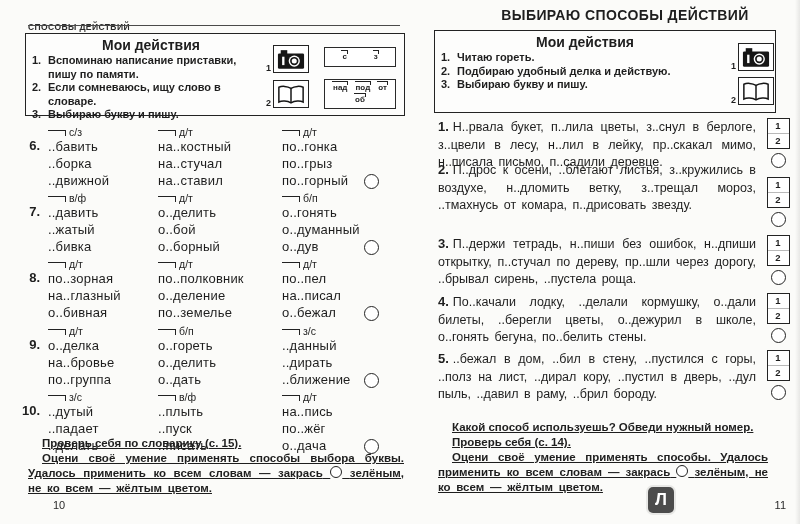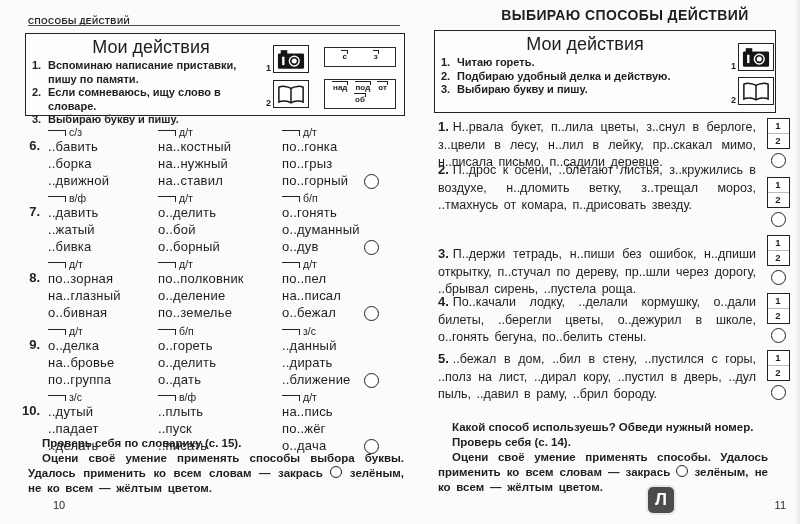--- a/index.html
+++ b/index.html
@@ -9,30 +9,30 @@
     font-family:"Liberation Sans", sans-serif;
     color:#1e1e1e;
     -webkit-font-smoothing:antialiased;
   }
   .page{position:absolute;top:0;bottom:0;}
   #left-page{left:0;width:430px;}
   #right-page{left:430px;width:370px;}
 
   
   .running-head{
-    position:absolute;left:28px;top:16px;font-size:8.5px;font-weight:bold;
+    position:absolute;left:28px;top:22px;font-size:8.5px;font-weight:bold;
     letter-spacing:.4px;color:#2a2a2a;
   }
   .head-rule{position:absolute;left:28px;top:25px;width:372px;height:0;border-top:1.2px solid #4a4a4a;}
 
   
   .actions-box{position:absolute;border:1.6px solid #232323;background:#fdfdfc;}
   #left-page .actions-box{left:25px;top:33px;width:378px;height:81px;}
   #right-page .actions-box{left:4px;top:30px;width:340px;height:81px;}
-  .ab-title{font-weight:normal;font-size:18px;text-align:center;margin:3px 0 1px 0;}
+  .ab-title{font-weight:bold;font-size:14px;text-align:center;margin:3px 0 1px 0;}
   #left-page .ab-title{width:250px;}
   #right-page .ab-title{width:300px;}
   .ab-items{margin:0;padding:0 0 0 6px;list-style:none;}
   .ab-item{display:flex;font-size:11px;font-weight:bold;line-height:13.5px;}
   .ab-item .n{width:16px;flex:0 0 16px;}
   #left-page .ab-item .t{width:218px;}
   #right-page .ab-item .t{width:272px;}
 
   .icon-unit{position:absolute;display:flex;align-items:flex-end;}
   .icon-num{font-size:9px;font-weight:bold;margin-right:2px;line-height:9px;}
@@ -52,21 +52,21 @@
   .whead{height:13px;font-size:10.5px;color:#222;white-space:nowrap;}
   .pfxmark{display:inline-block;width:17px;height:5px;border-top:1.4px solid #222;border-right:1.4px solid #222;margin-right:3px;}
   .wword{height:17px;font-size:13px;letter-spacing:.2px;white-space:nowrap;}
   .wcircle{position:absolute;left:364px;top:48px;width:13px;height:13px;border:1.6px solid #232323;border-radius:50%;background:#fff;}
 
   
   .foot{position:absolute;font-weight:bold;font-size:11.5px;line-height:15px;}
   #left-page .foot{left:28px;top:436px;width:376px;}
   #right-page .foot{left:8px;top:420px;width:330px;}
   .foot p{margin:0;}
-  .indent{text-indent:14px;}
+  .indent{text-indent:14px;text-decoration:underline;}
   .justify{text-align:justify;word-spacing:2.5px;}
   .inline-circle{display:inline-block;width:10px;height:10px;border:1.5px solid #232323;border-radius:50%;vertical-align:-1px;background:#fff;}
   .page-num{position:absolute;bottom:13px;font-size:11px;color:#2a2a2a;margin-left:37px;}
   #left-page .page-num{left:16px;}
   #right-page .page-num{right:14px;}
 
   
   .rtitle{position:absolute;left:25px;top:7px;width:340px;text-align:center;font-size:14px;font-weight:bold;letter-spacing:.4px;}
   .rex{position:absolute;left:8px;width:318px;}
   .rex p{margin:0;font-size:12.5px;line-height:17.5px;text-align:justify;word-spacing:2px;}
@@ -147,21 +147,21 @@
     <div class="wnum">6.</div>
     <div class="wcol c1">
       <div class="whead"><span class="pfxmark"></span><span>с/з</span></div>
       <div class="wword">..бавить</div>
       <div class="wword">..борка</div>
       <div class="wword">..движной</div>
     </div>
     <div class="wcol c2">
       <div class="whead"><span class="pfxmark"></span><span>д/т</span></div>
       <div class="wword">на..костный</div>
-      <div class="wword">на..нужный</div>
+      <div class="wword">на..стучал</div>
       <div class="wword">на..ставил</div>
     </div>
     <div class="wcol c3">
       <div class="whead"><span class="pfxmark"></span><span>д/т</span></div>
       <div class="wword">по..гонка</div>
       <div class="wword">по..грыз</div>
       <div class="wword">по..горный</div>
     </div>
     <div class="wcircle"></div>
   </div>
@@ -322,21 +322,21 @@
     <p><b class="rnum">2.</b><span>П..дрос к осени, ..блетают листья, з..кружились в воздухе, н..дломить ветку, з..трещал мороз, ..тмахнусь от комара, п..дрисовать звезду.</span></p>
   </div>
   <div class="marker" style="top:177px">
     <div class="mbox">
       <span class="mcell first">1</span>
       <span class="mcell">2</span>
     </div>
     <div class="mcircle"></div>
   </div>
 
-  <div class="rex" style="top:245px">
+  <div class="rex" style="top:235px">
     <p><b class="rnum">3.</b><span>П..держи тетрадь, н..пиши без ошибок, н..дпиши открытку, п..стучал по дереву, пр..шли через дорогу, ..брывал сирень, ..пустела роща.</span></p>
   </div>
   <div class="marker" style="top:235px">
     <div class="mbox">
       <span class="mcell first">1</span>
       <span class="mcell">2</span>
     </div>
     <div class="mcircle"></div>
   </div>
 

